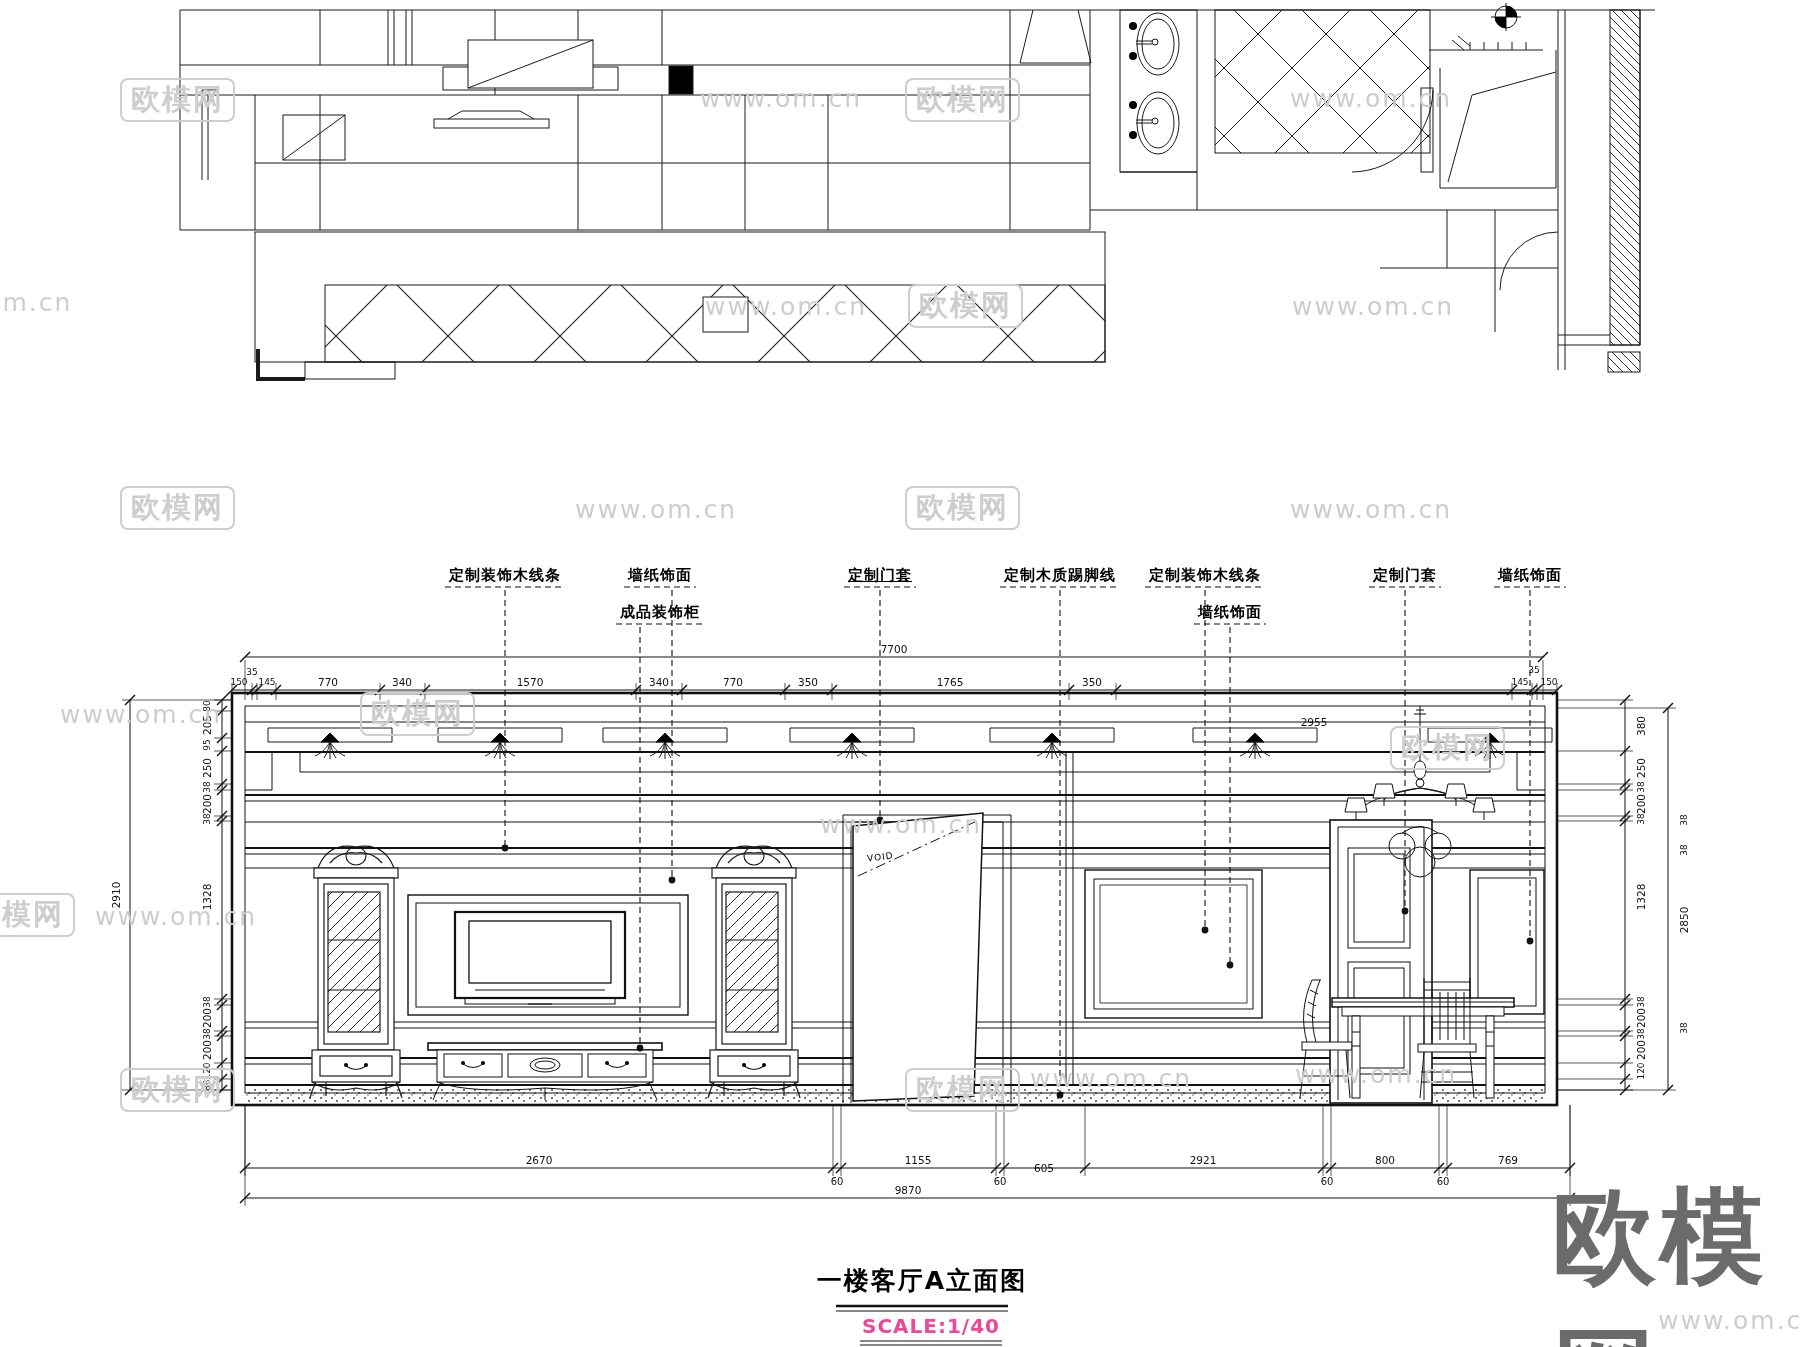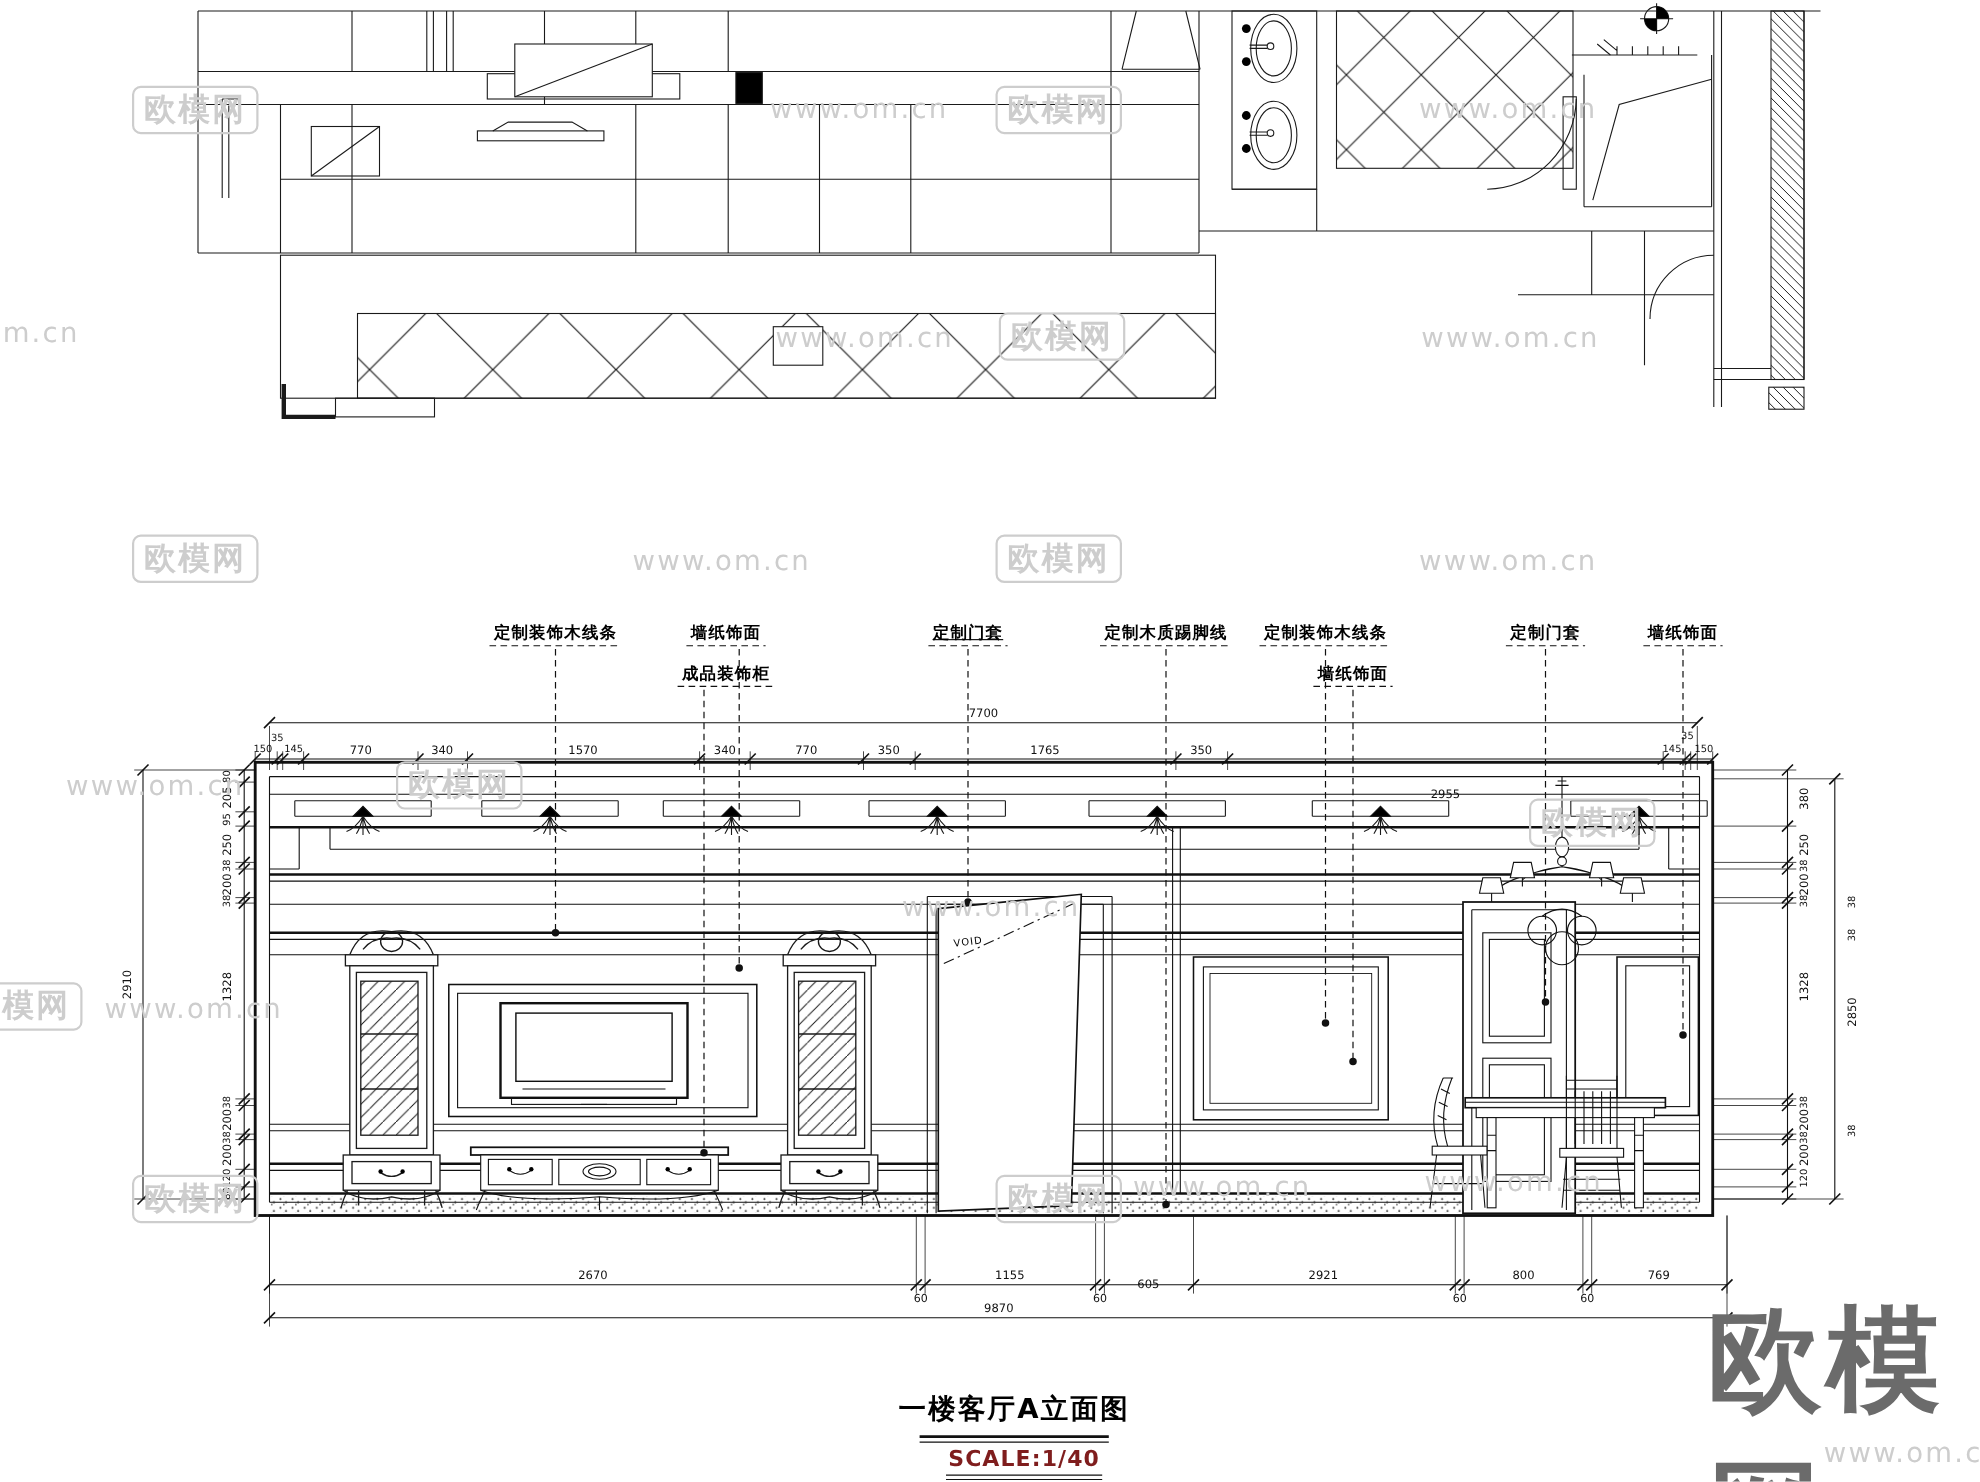--- a/index.html
+++ b/index.html
@@ -15,21 +15,21 @@
   .wm{position:absolute;color:#cdcdcd;font-size:25px;letter-spacing:2px;white-space:nowrap;
       font-family:"DejaVu Sans",sans-serif;}
   .wm.brand{border:2px solid #cdcdcd;border-radius:8px;padding:0 9px;font-size:29px;font-weight:bold;}
   .big-wm{position:absolute;left:1552px;top:1168px;font-size:104px;font-weight:bold;color:#6b6b6b;
       letter-spacing:4px;font-family:"DejaVu Sans",sans-serif;}
   .void-txt{position:absolute;left:867px;top:852px;font-size:9px;color:#000;transform:rotate(-7deg);
       letter-spacing:1px;}
   .drawing-title{position:absolute;left:922px;top:1264px;transform:translateX(-50%);
       font-size:25px;font-weight:bold;color:#000;letter-spacing:2px;white-space:nowrap;}
   .drawing-scale{position:absolute;left:931px;top:1314px;transform:translateX(-50%);
-      font-size:20px;font-weight:bold;color:#7f1d1d;letter-spacing:1px;white-space:nowrap;}
+      font-size:20px;font-weight:bold;color:#ec4899;letter-spacing:1px;white-space:nowrap;}
 </style>
 </head>
 <body>
 
 <div id="page">
 
   <svg id="art" width="1800" height="1347" viewBox="0 0 1800 1347">
     <defs>
       <pattern id="latL" width="112" height="112" patternUnits="userSpaceOnUse">
         <path d="M0 0L112 112 M112 0L0 112" stroke="#1a1a1a" stroke-width="1.1" fill="none"></path>

